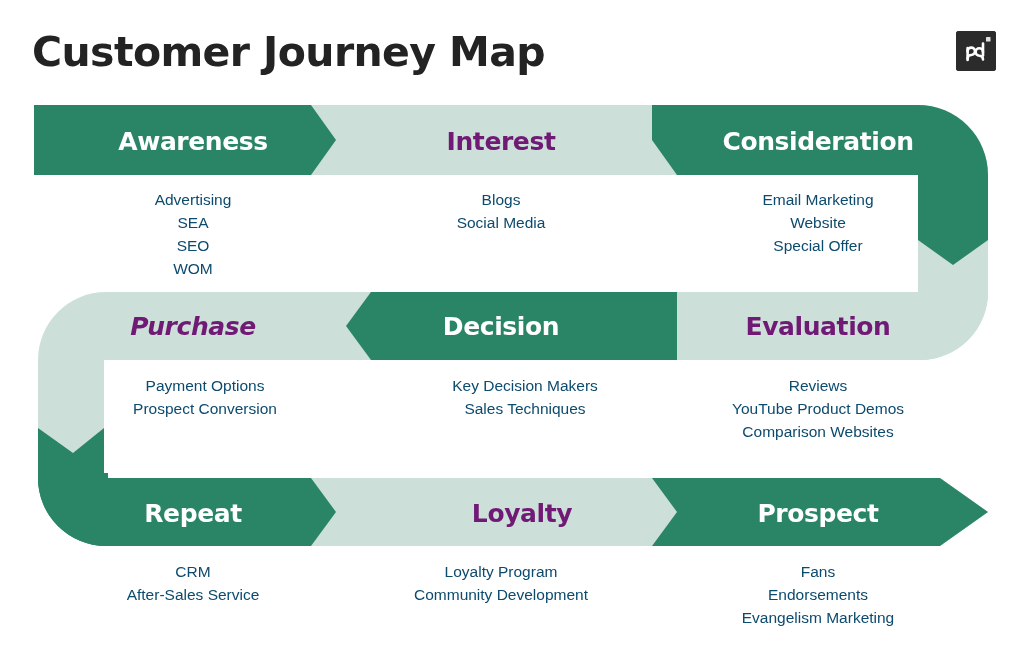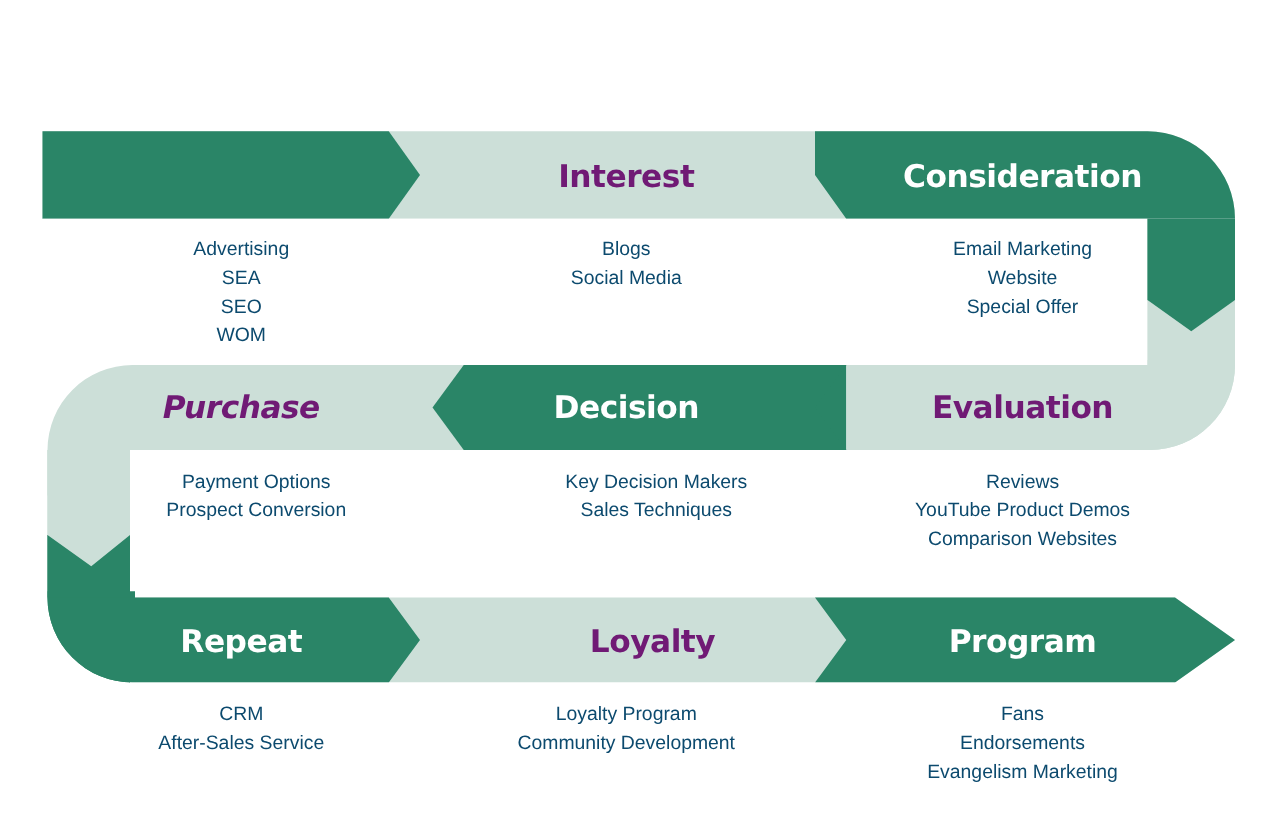--- a/index.html
+++ b/index.html
@@ -93,20 +93,41 @@
     transform: translateX(-50%);
     pointer-events: auto;
   }
   .stage-items div { white-space: nowrap; }
 </style>
 </head>
 <body>
 
 <div id="canvas">
 
+  <div class="header">
+    <div class="page-title">Customer Journey Map</div>
+
+    <div class="brand-logo">
+      <svg width="40" height="40" viewBox="0 0 40 40" aria-hidden="true">
+        <rect x="0" y="0" width="40" height="40" rx="3" fill="#2b2b2b"></rect>
+
+        <g fill="none" stroke="#ffffff" stroke-width="2.6" stroke-linecap="round">
+
+          <path d="M11.6 17.0 L11.6 29.0"></path>
+
+          <path d="M11.6 20.3 a3.7 3.7 0 1 1 3.7 3.7 a3.7 3.7 0 0 0 -3.7 3.7"></path>
+
+          <path d="M27.0 21.0 a3.7 3.7 0 1 0 -3.7 3.7 a3.7 3.7 0 0 1 3.7 3.7"></path>
+
+          <path d="M27.0 12.6 L27.0 24.6"></path>
+        </g>
+        <rect x="30" y="6" width="4.5" height="4.5" rx="0.6" fill="#ffffff" opacity="0.85"></rect>
+      </svg>
+    </div>
+  </div>
 
   <svg id="bands" viewBox="0 0 1024 657">
     <defs>
       <clipPath id="clip-snake">
 
         <path d="
           M 34 105
           L 918 105
           A 70 70 0 0 1 988 175
           L 988 292
@@ -209,20 +230,21 @@
 
       <path d="M 38 360 L 104 360 L 104 473 L 38 473 Z" fill="#ccdfd8"></path>
       <path d="M 38 396 L 104 396 L 104 428 L 73 453 L 38 428 Z" fill="#ccdfd8" opacity="0"></path>
       <path d="M 38 428 L 73 453 L 104 428 L 104 478 L 38 478 Z" fill="#2a8567"></path>
       <path d="M 38 478 L 104 478 L 104 546 L 106 546 A 68 68 0 0 1 38 478 Z" fill="#2a8567"></path>
     </g>
   </svg>
 
   <div class="overlay">
 
+    <div class="stage-label on-dark" style="left:193px; top:141px;">Awareness</div>
     <div class="stage-label on-light" style="left:501px; top:141px;">Interest</div>
     <div class="stage-label on-dark" style="left:818px; top:141px;">Consideration</div>
 
     <div class="stage-items" style="left:193px; top:188px;">
       <div>Advertising</div>
       <div>SEA</div>
       <div>SEO</div>
       <div>WOM</div>
     </div>
     <div class="stage-items" style="left:501px; top:188px;">
@@ -248,21 +270,21 @@
       <div>Sales Techniques</div>
     </div>
     <div class="stage-items" style="left:818px; top:374px;">
       <div>Reviews</div>
       <div>YouTube Product Demos</div>
       <div>Comparison Websites</div>
     </div>
 
     <div class="stage-label on-dark" style="left:193px; top:513px;">Repeat</div>
     <div class="stage-label on-light" style="left:522px; top:513px;">Loyalty</div>
-    <div class="stage-label on-dark" style="left:818px; top:513px;">Program</div>
+    <div class="stage-label on-dark" style="left:818px; top:513px;">Prospect</div>
 
     <div class="stage-items" style="left:193px; top:560px;">
       <div>CRM</div>
       <div>After-Sales Service</div>
     </div>
     <div class="stage-items" style="left:501px; top:560px;">
       <div>Loyalty Program</div>
       <div>Community Development</div>
     </div>
     <div class="stage-items" style="left:818px; top:560px;">

